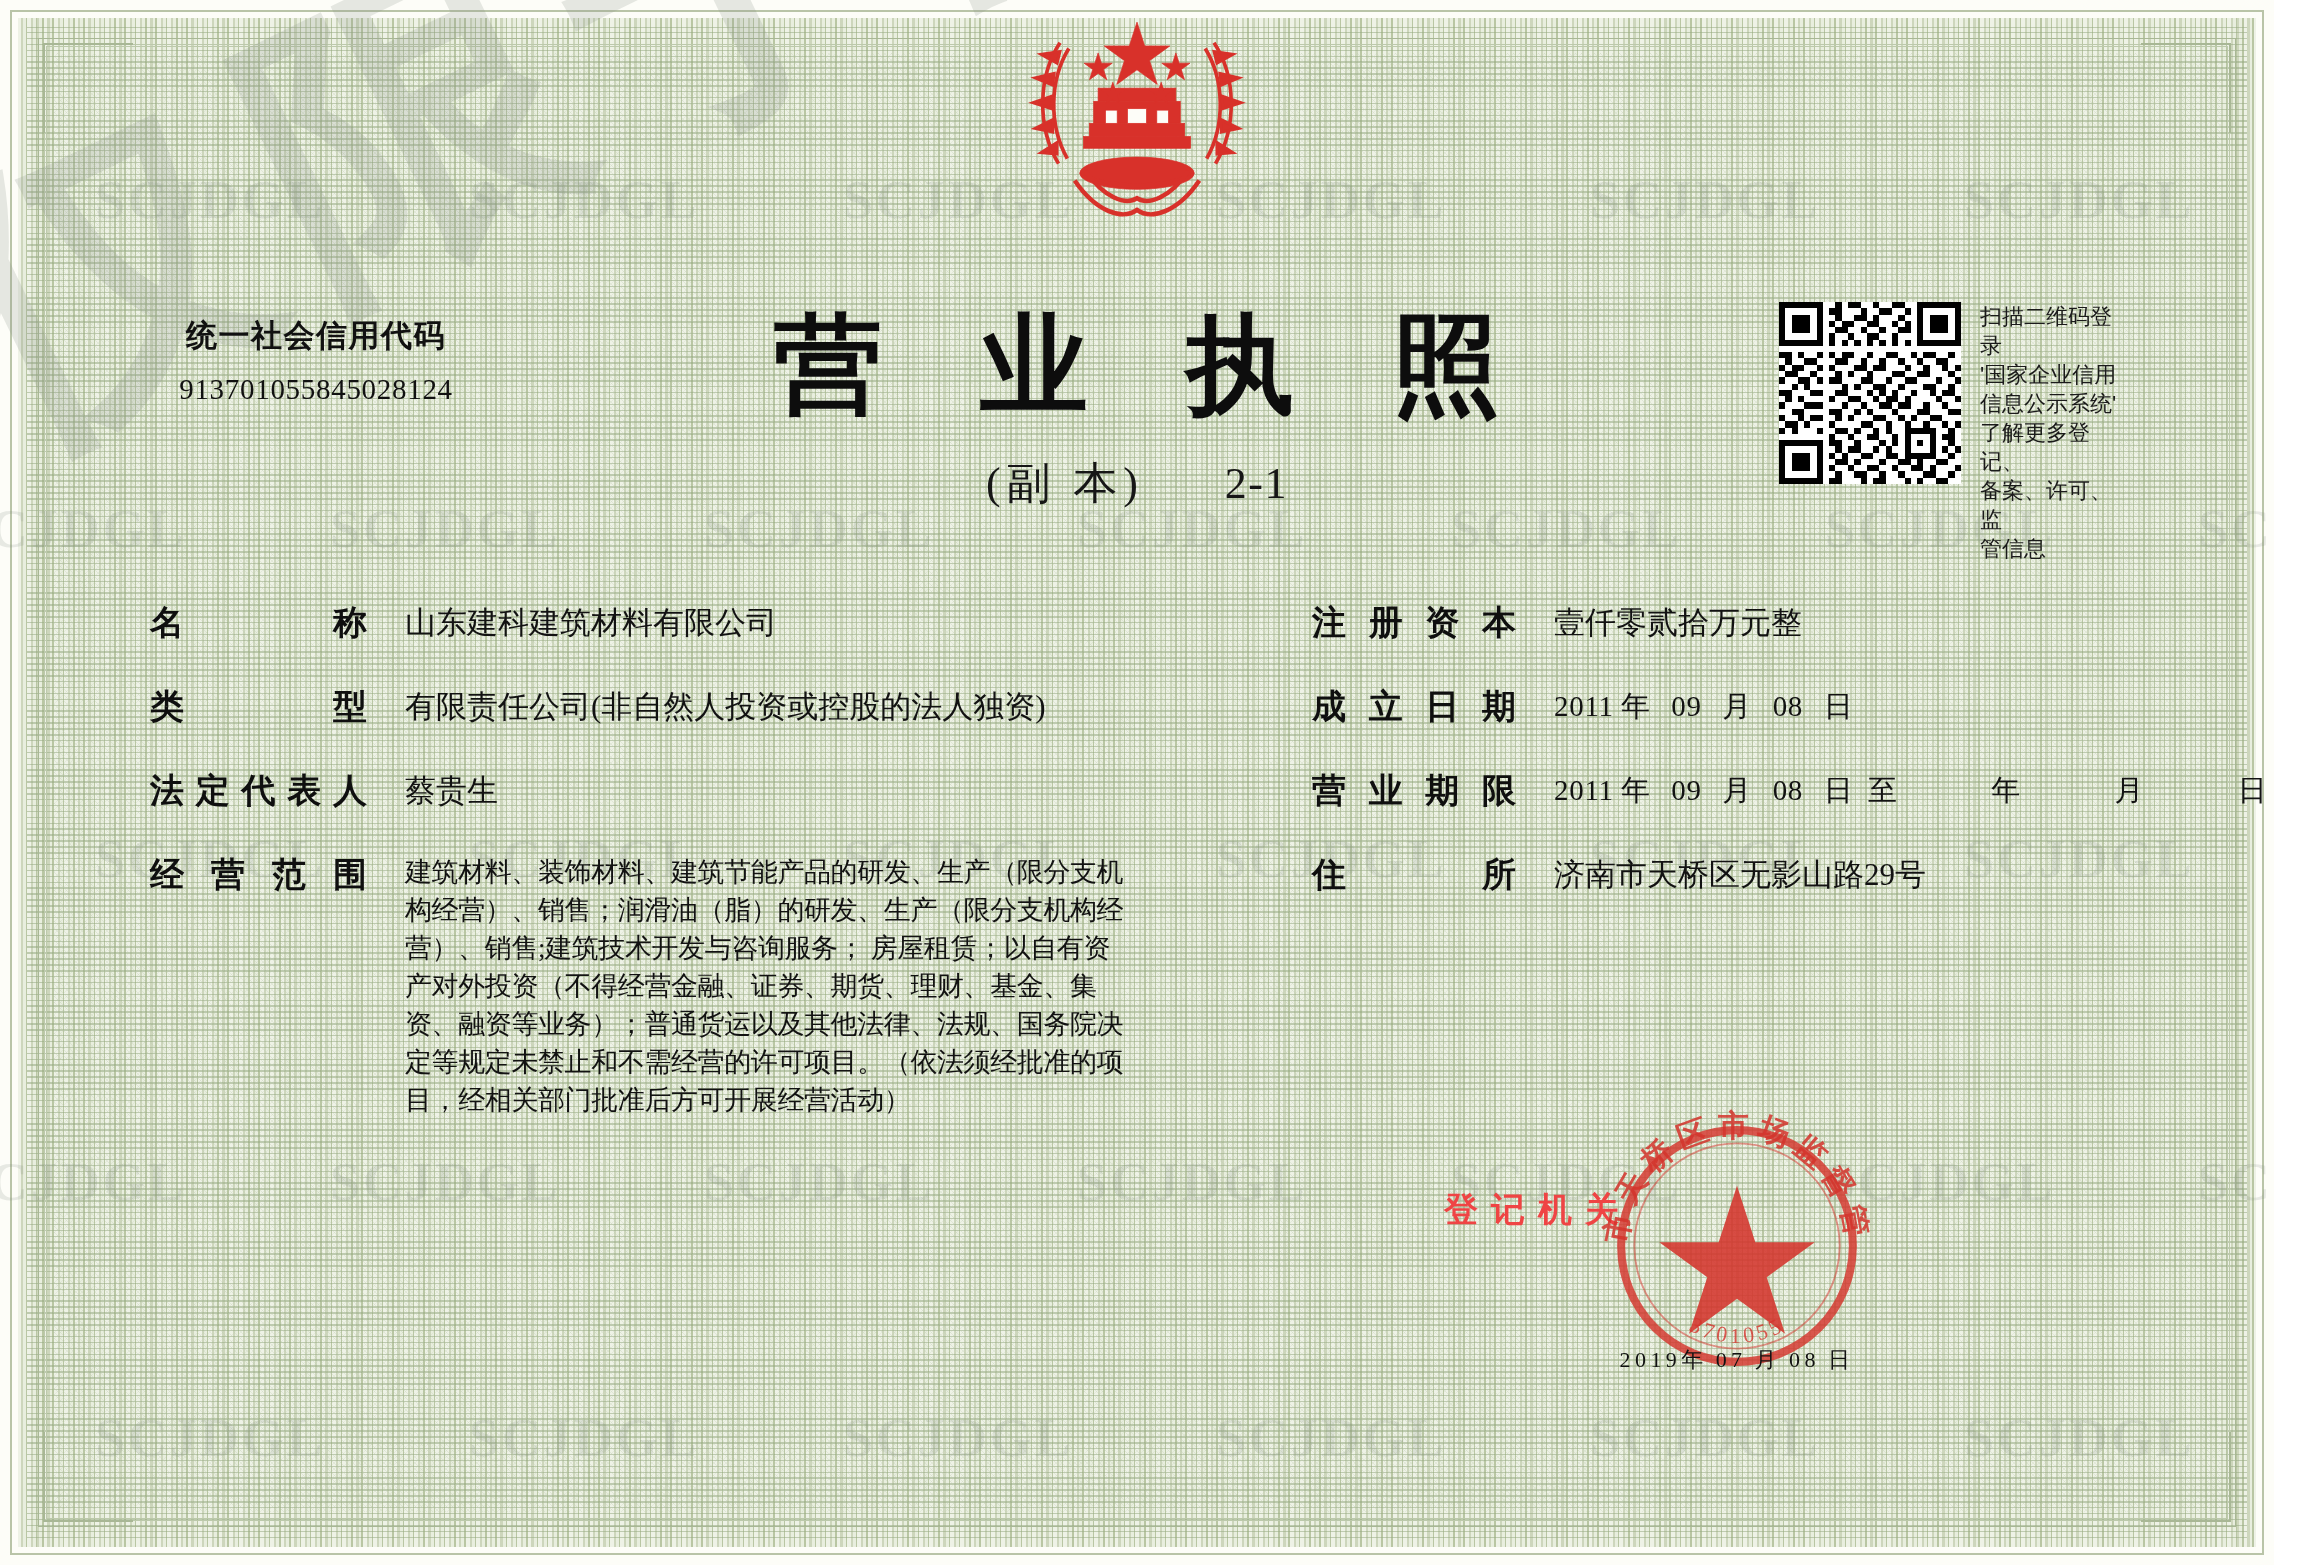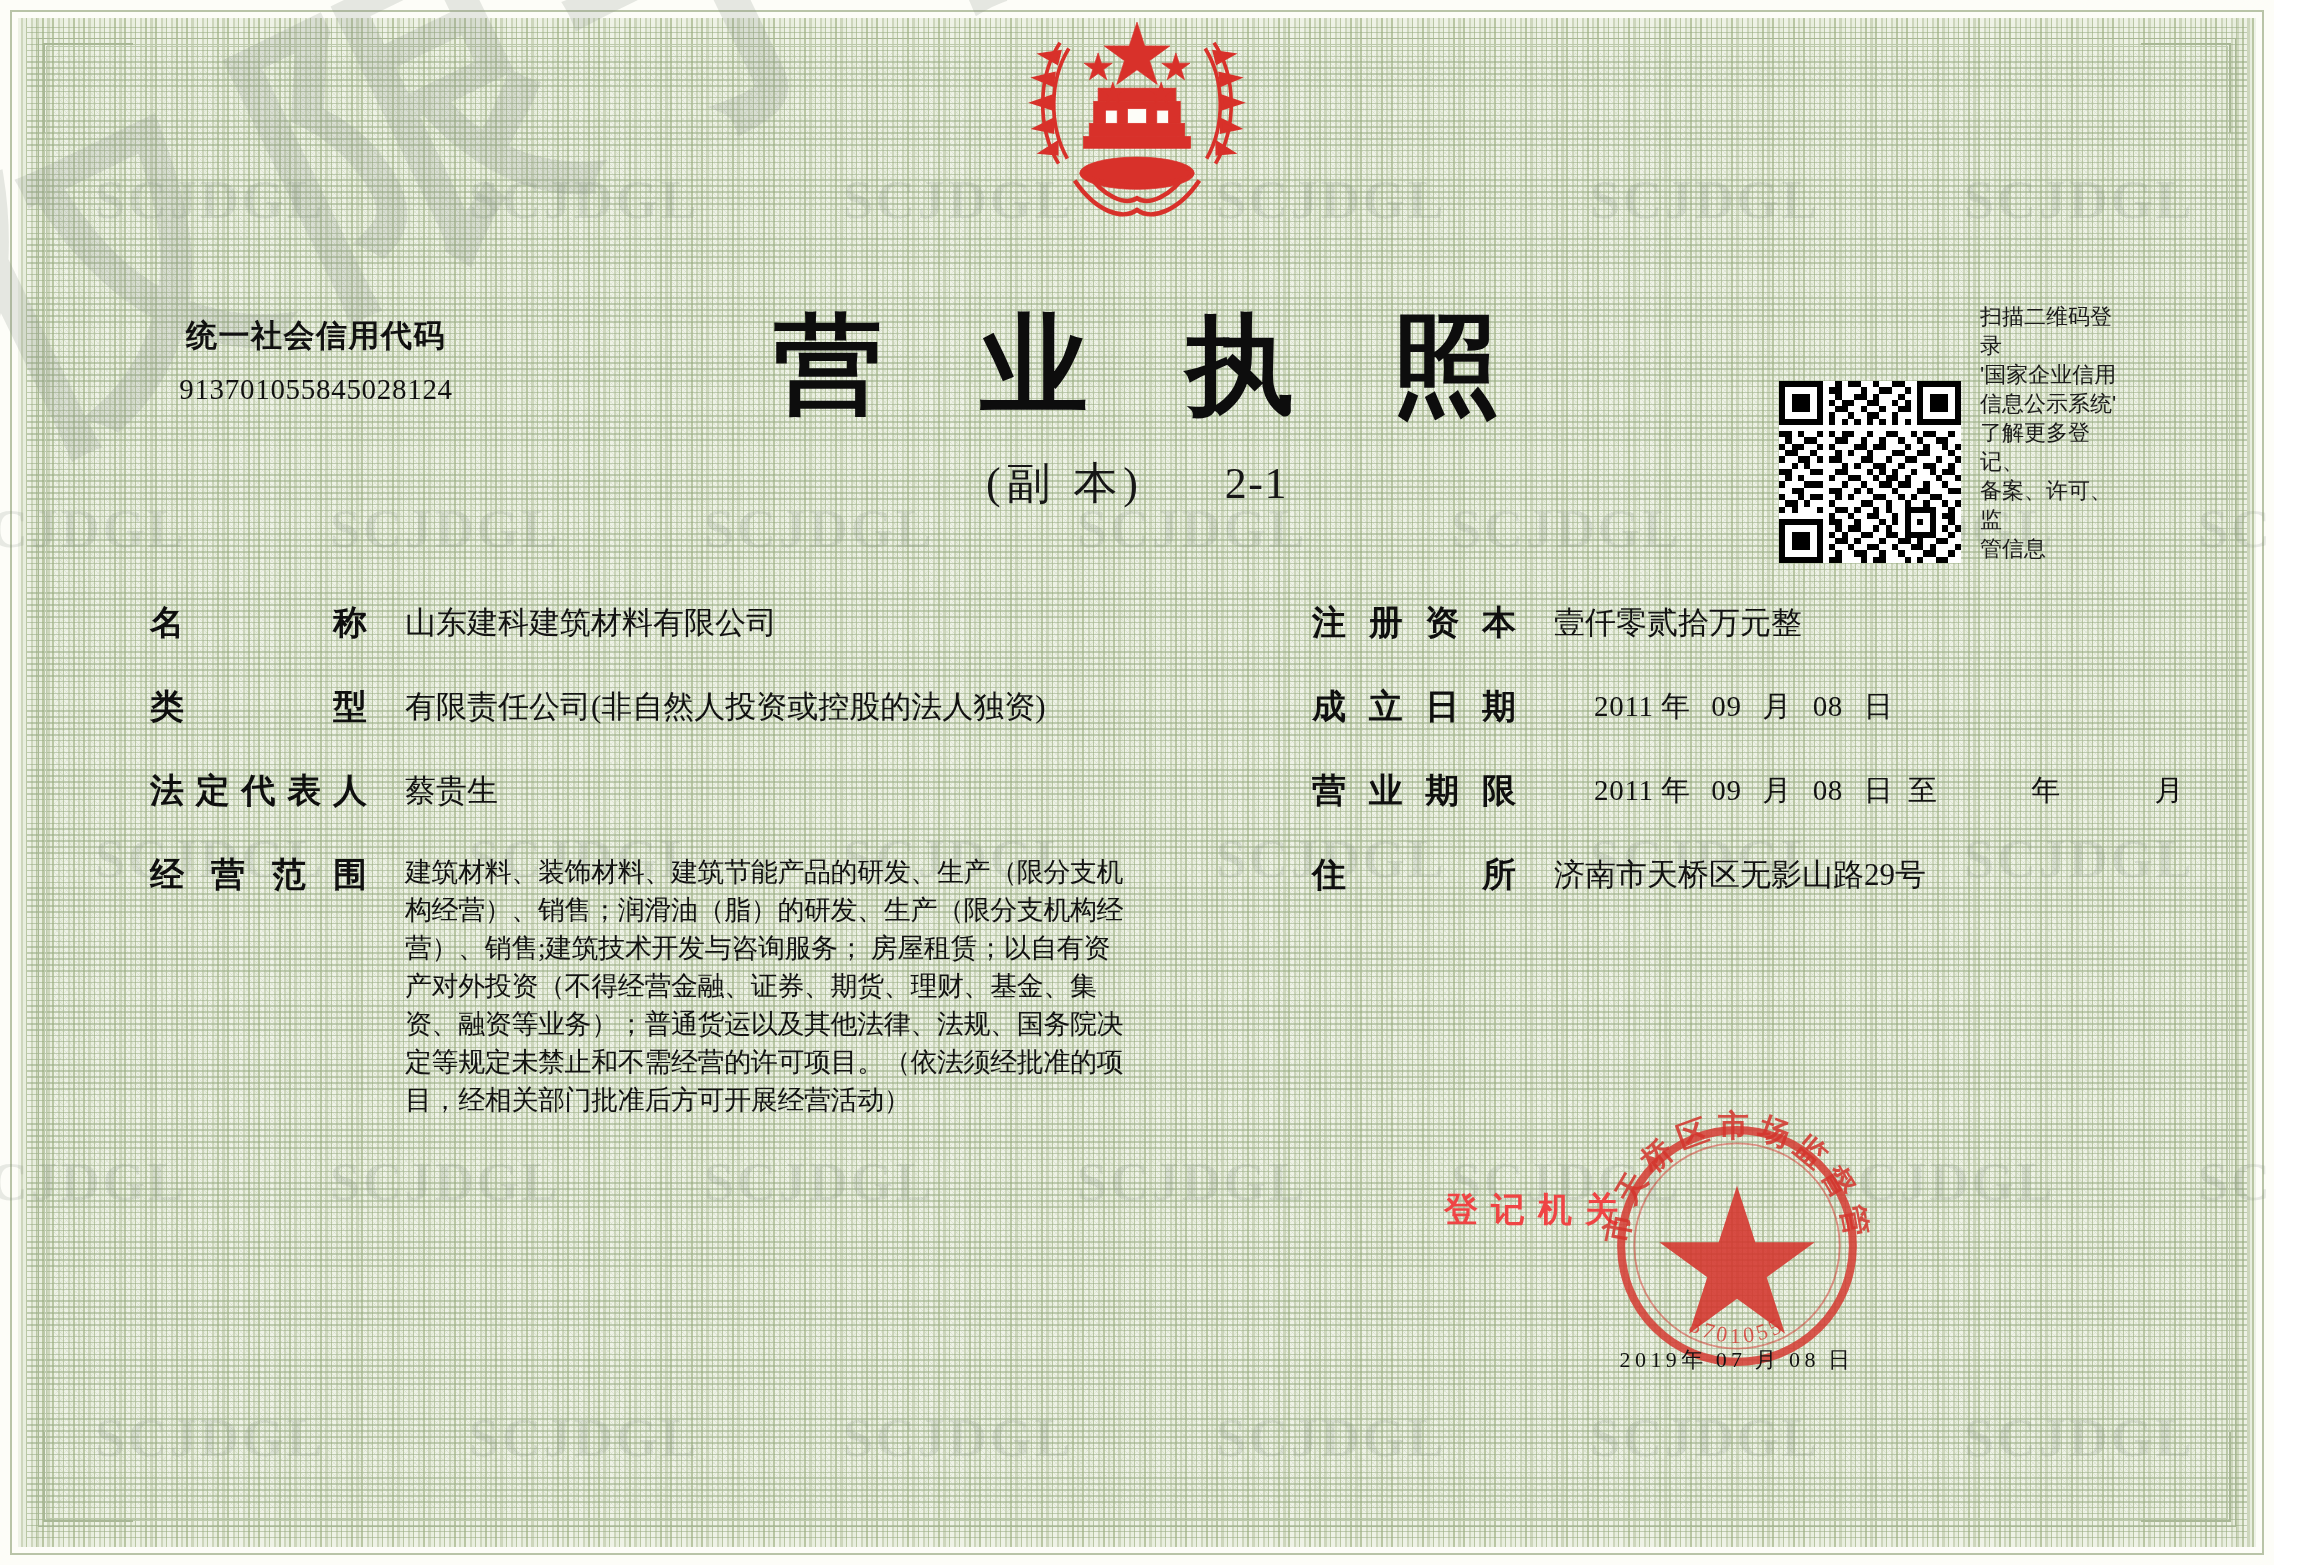--- a/index.html
+++ b/index.html
@@ -182,21 +182,21 @@
     font-family: "Liberation Serif", serif;
     letter-spacing: 1.5px;
   }
 
   
   .qr-block {
     position: absolute;
     right: 147px;
     top: 302px;
     display: flex;
-    align-items: flex-end;
+    align-items: flex-start;
   }
   .qr-code {
     width: 182px;
     height: 182px;
     background: #fff;
   }
   .qr-note {
     margin-left: 19px;
     width: 147px;
     font-family: "Liberation Sans", sans-serif;
@@ -246,21 +246,20 @@
     font-size: 27px;
     line-height: 38px;
     letter-spacing: -0.4px;
   }
   .date-value {
     font-family: "Liberation Serif", serif;
     font-size: 29px;
     letter-spacing: 0.7px;
     color: #121212;
     white-space: nowrap;
-    padding-left: 40px;
   }
   .date-value .dg { display:inline-block; min-width: 57px; text-align:center; }
   .date-value .du { display:inline-block; margin: 0 7.3px; }
   .date-value .blank { display:inline-block; width: 79px; }
 
   
   .registry-label {
     position: absolute;
     left: 1444px;
     top: 1187px;

